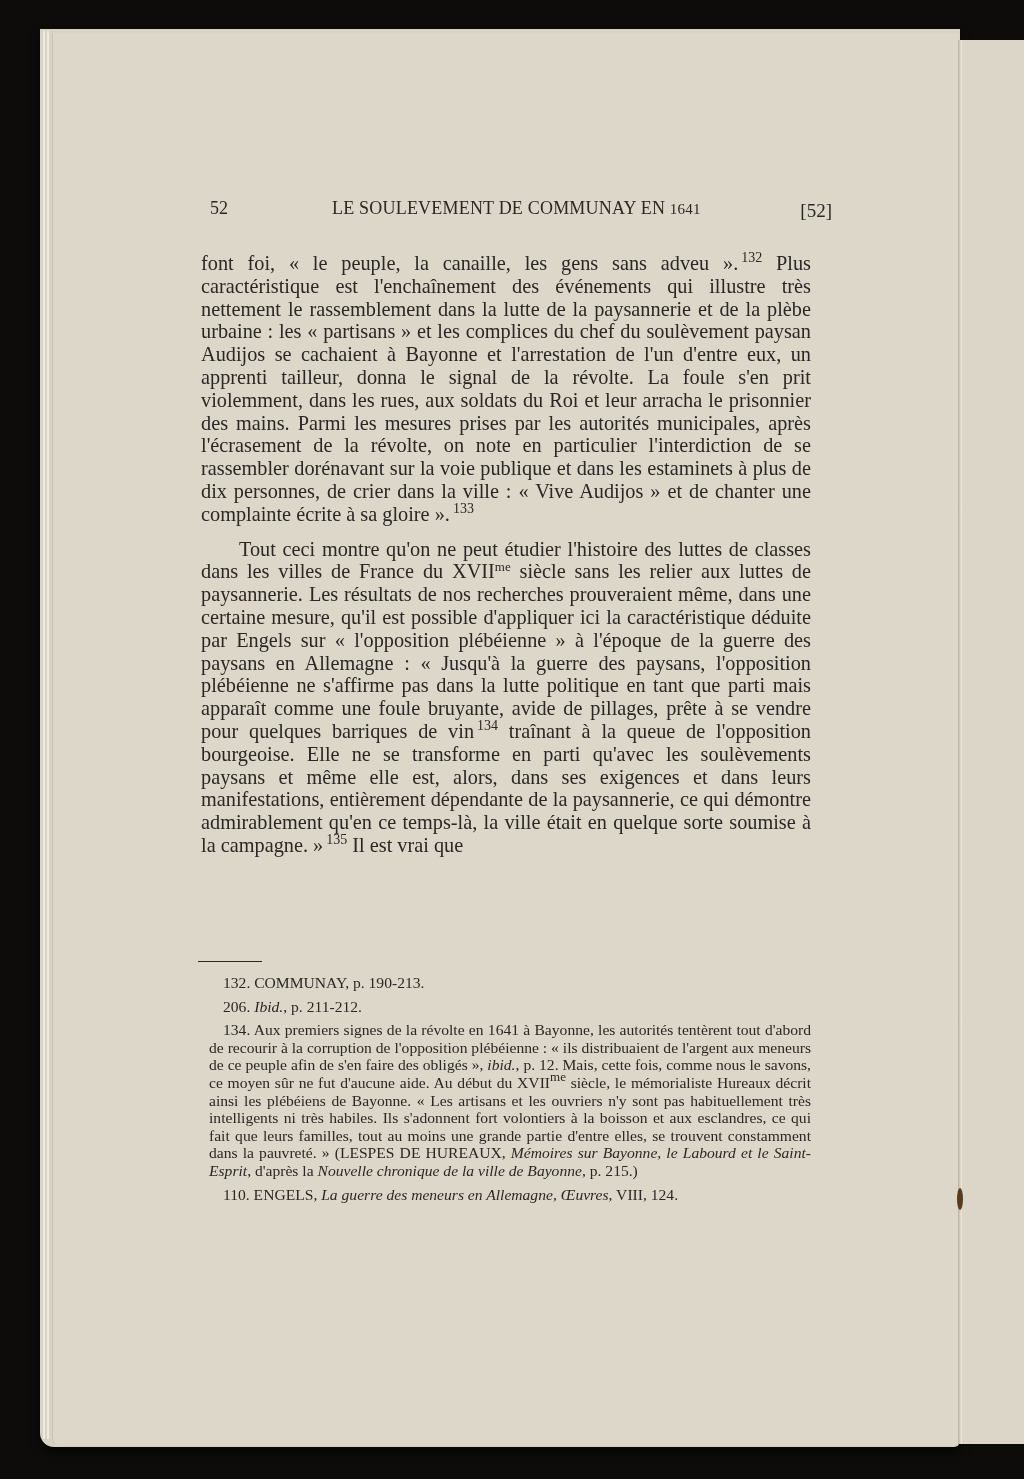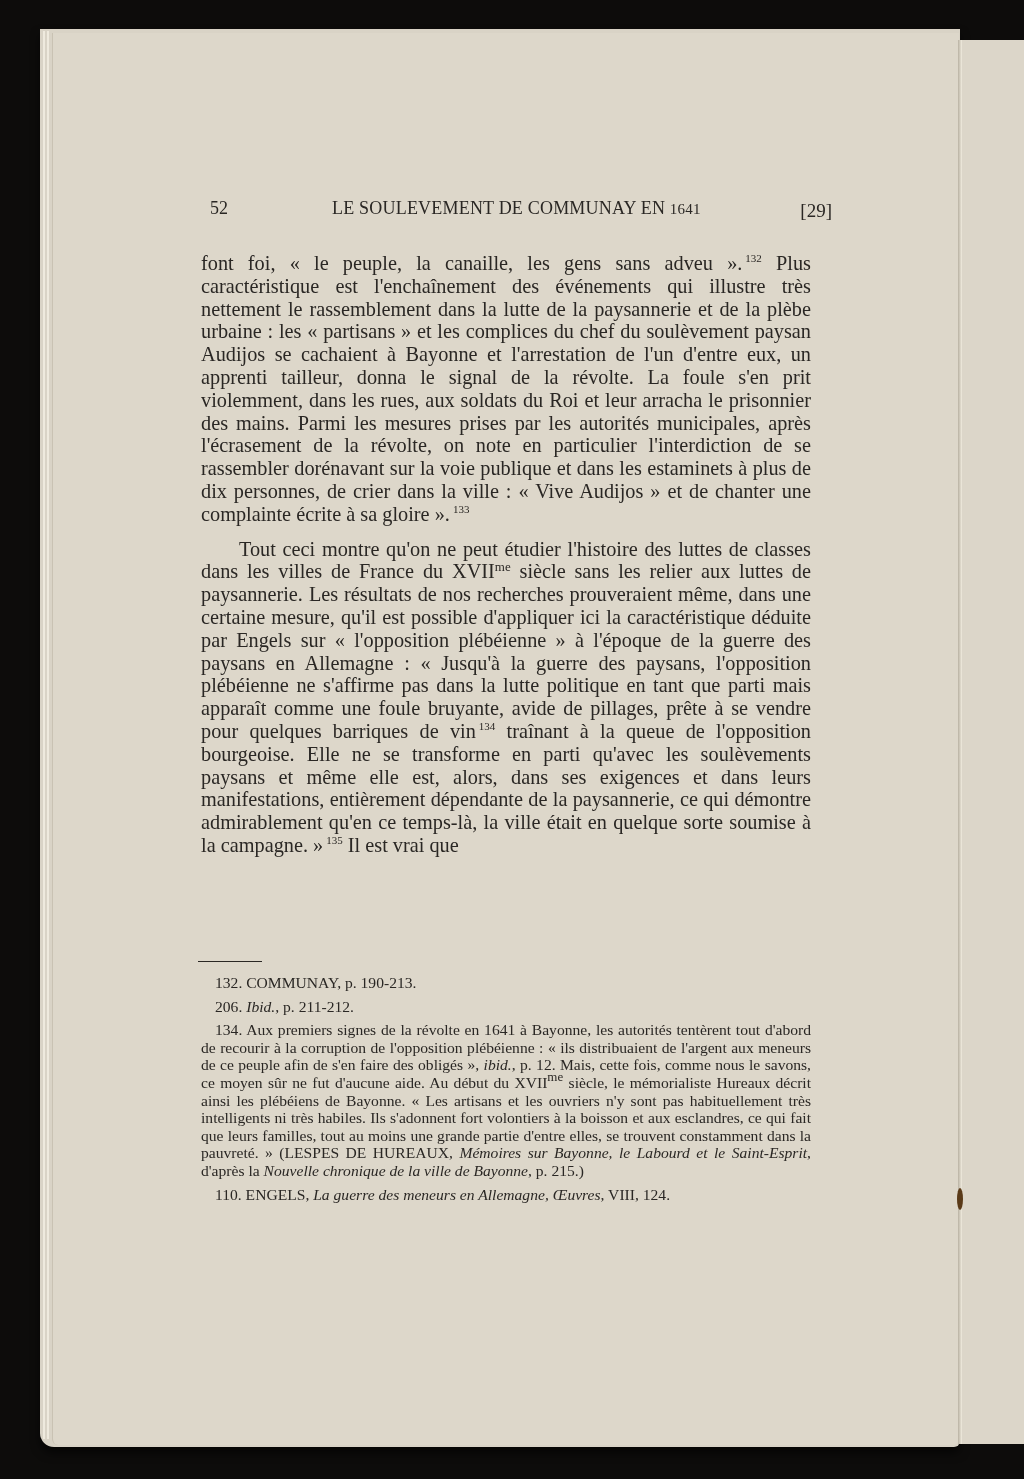--- a/index.html
+++ b/index.html
@@ -47,49 +47,49 @@
   .header .title { position: absolute; left: 124px; top: 0; letter-spacing: 0.2px; }
   .header .title .small { font-size: 15px; margin-top: 38px; }
   .header .bracket { position: absolute; right: -4px; top: 2px; font-size: 19px; }
 
   .body-text {
     position: absolute; left: 201px; top: 252px; width: 610px;
     font-size: 20.3px; line-height: 22.8px; text-align: justify;
   }
   .body-text p { margin: 0; }
   .body-text p.indent { text-indent: 38px; margin-top: 12px; }
-  sup.fn { font-size: 11px; vertical-align: 8px; line-height: 0; margin-left: 3px; }
+  sup.fn { font-size: 14px; vertical-align: 8px; line-height: 0; margin-left: 3px; }
   sup.sc { font-size: 13px; vertical-align: 7px; line-height: 0; }
 
   .fn-rule {
     position: absolute; left: 198px; top: 961px; width: 64px; height: 1px;
     background: #2a2724;
   }
   .footnotes {
     position: absolute; left: 201px; top: 974px; width: 610px;
     font-size: 15.6px; line-height: 17.6px; text-align: justify;
   }
-  .footnotes .note { margin: 0 0 6px 0; text-indent: 14px; }
+  .footnotes .note { margin: 0 0 6px 8px; text-indent: 14px; }
   .footnotes i { font-style: italic; }
 </style>
 </head>
 <body>
 
 <div class="page-stack"></div>
 <div class="page-edge" style="left:43px"></div>
 <div class="page-edge" style="left:47px"></div>
 <div class="page"></div>
 <div class="gutter"></div>
 <div class="next-page"></div>
 <div class="stain"></div>
 
 <div class="header">
   <span class="pnum">52</span>
   <span class="title"><span>LE SOULEVEMENT DE COMMUNAY EN</span> <span class="small">1641</span></span>
-  <span class="bracket">[29]</span>
+  <span class="bracket">[52]</span>
 </div>
 
 <div class="body-text">
   <p><span>font foi, « le peuple, la canaille, les gens sans adveu ».</span><sup class="fn">132</sup> <span>Plus caractéristique est l'enchaînement des événements qui illustre très nettement le rassemblement dans la lutte de la paysannerie et de la plèbe urbaine : les « partisans » et les complices du chef du soulèvement paysan Audijos se cachaient à Bayonne et l'arrestation de l'un d'entre eux, un apprenti tailleur, donna le signal de la révolte. La foule s'en prit violemment, dans les rues, aux soldats du Roi et leur arracha le prisonnier des mains. Parmi les mesures prises par les autorités municipales, après l'écrasement de la révolte, on note en particulier l'interdiction de se rassembler dorénavant sur la voie publique et dans les estaminets à plus de dix personnes, de crier dans la ville : « Vive Audijos » et de chanter une complainte écrite à sa gloire ».</span><sup class="fn">133</sup></p>
   <p class="indent"><span>Tout ceci montre qu'on ne peut étudier l'histoire des luttes de classes dans les villes de France du XVII</span><sup class="sc">me</sup> <span>siècle sans les relier aux luttes de paysannerie. Les résultats de nos recherches prouveraient même, dans une certaine mesure, qu'il est possible d'appliquer ici la caractéristique déduite par Engels sur « l'opposition plébéienne » à l'époque de la guerre des paysans en Allemagne : « Jusqu'à la guerre des paysans, l'opposition plébéienne ne s'affirme pas dans la lutte politique en tant que parti mais apparaît comme une foule bruyante, avide de pillages, prête à se vendre pour quelques barriques de vin</span><sup class="fn">134</sup> <span>traînant à la queue de l'opposition bourgeoise. Elle ne se transforme en parti qu'avec les soulèvements paysans et même elle est, alors, dans ses exigences et dans leurs manifestations, entièrement dépendante de la paysannerie, ce qui démontre admirablement qu'en ce temps-là, la ville était en quelque sorte soumise à la campagne. »</span><sup class="fn">135</sup> <span>Il est vrai que</span></p>
 </div>
 
 <div class="fn-rule"></div>
 
 <div class="footnotes">

